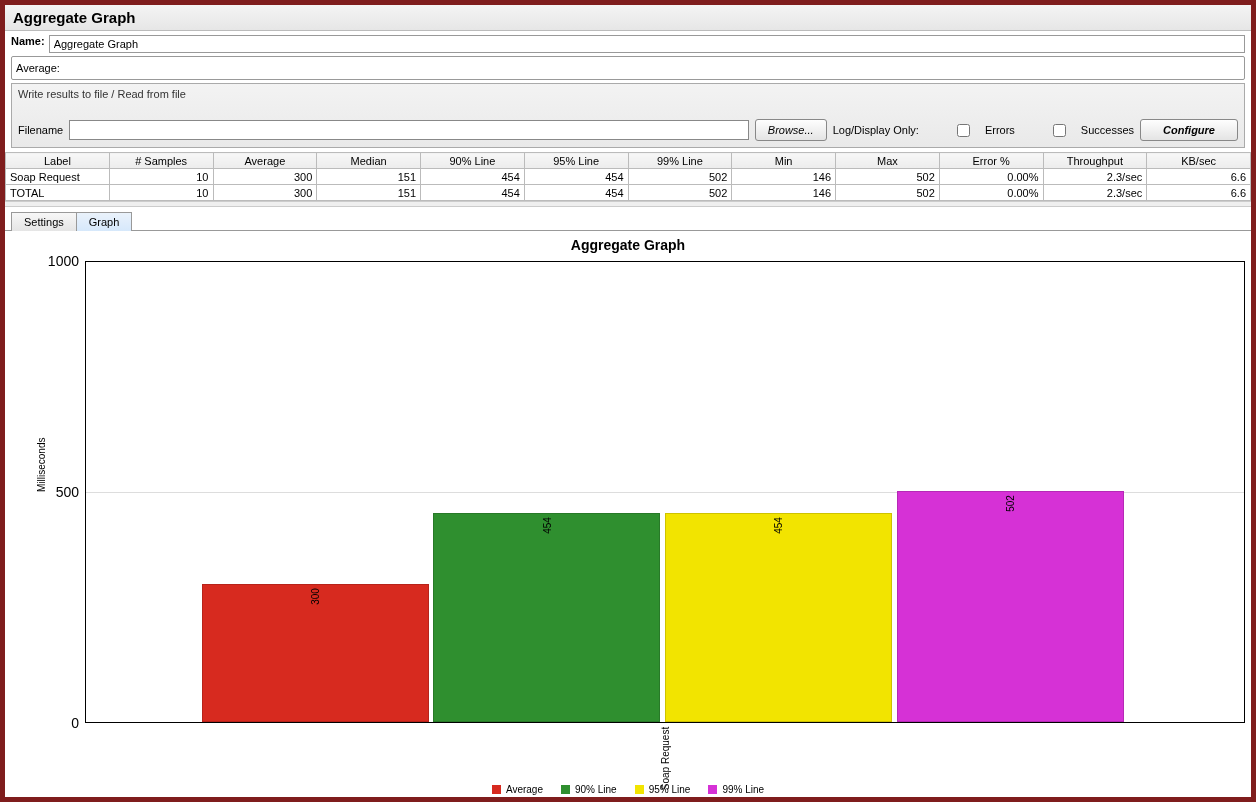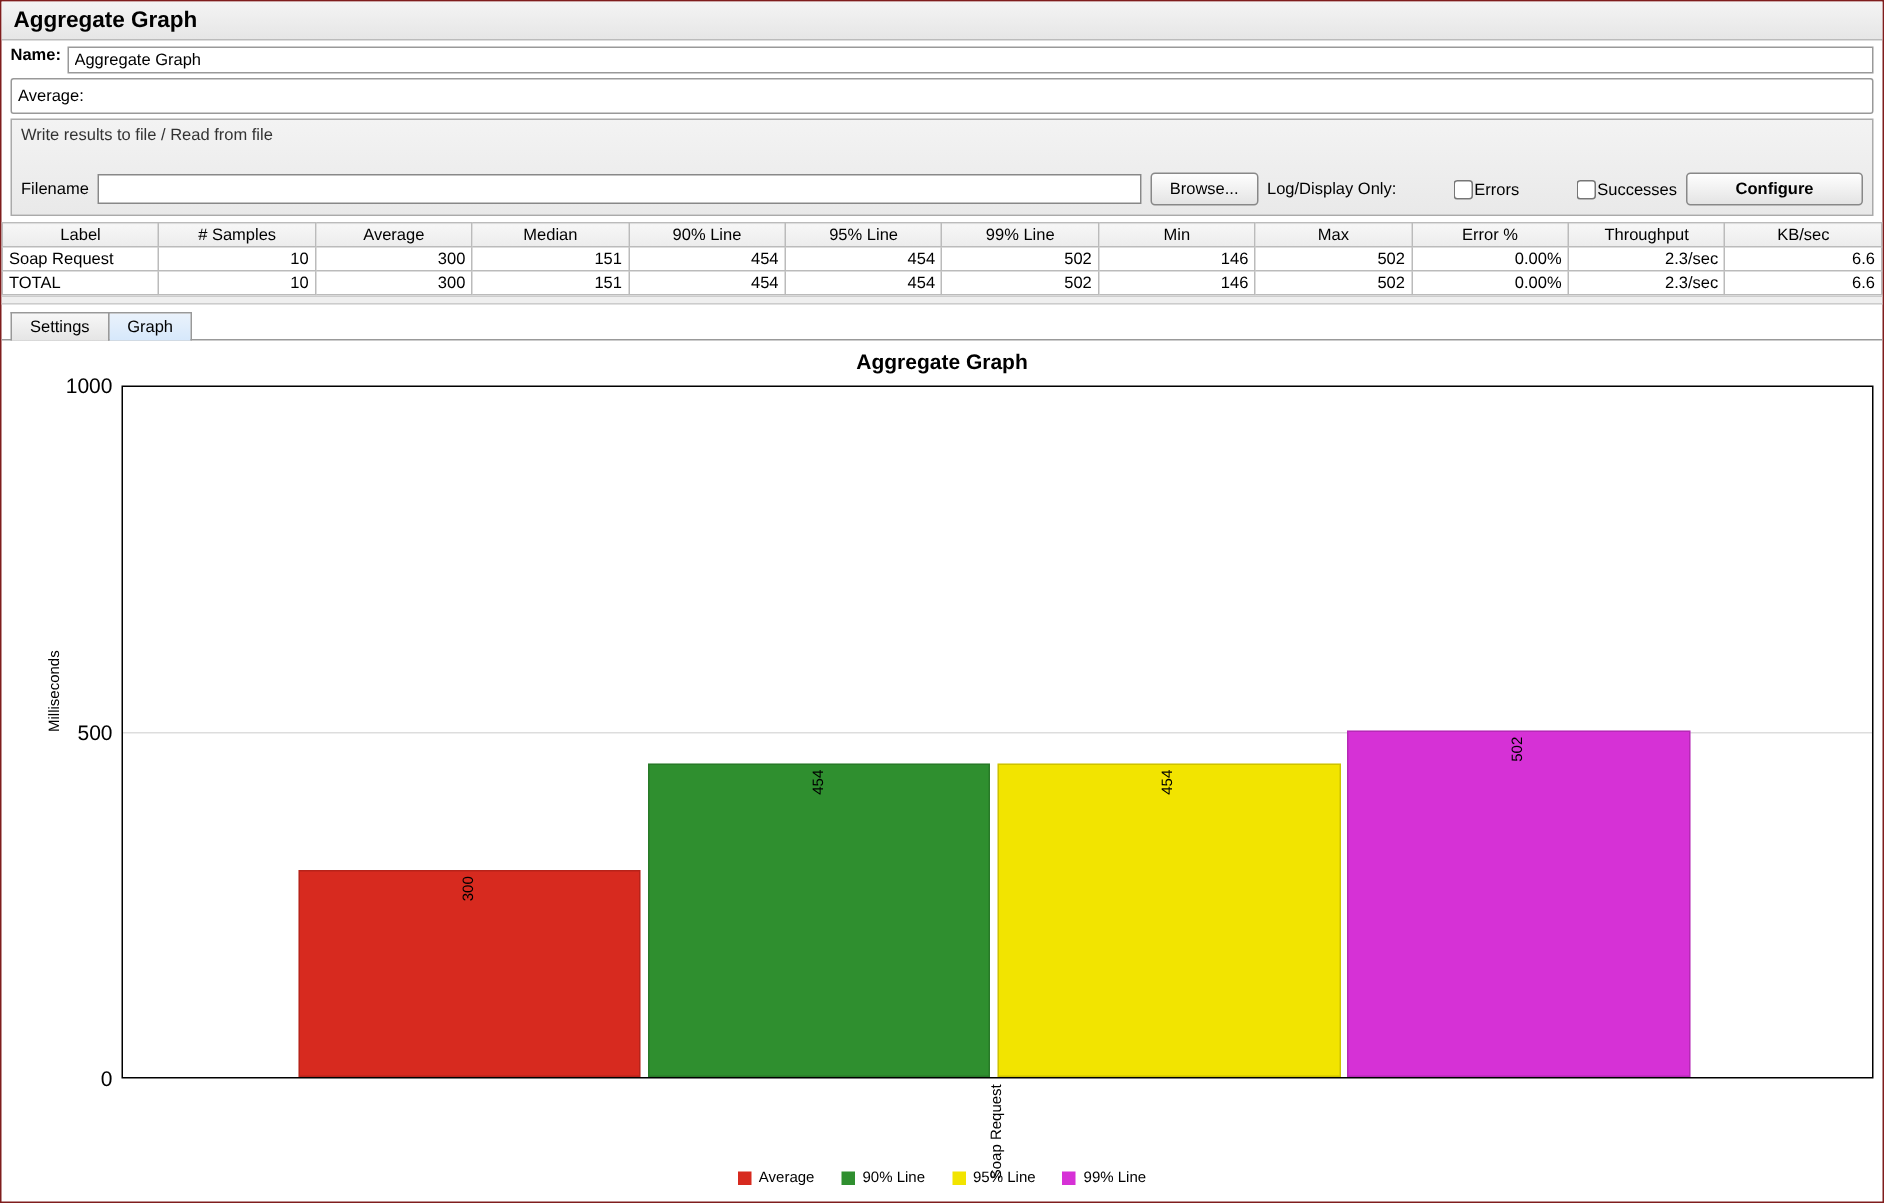--- a/index.html
+++ b/index.html
@@ -1,36 +1,36 @@
 <!DOCTYPE html>
 <html><head>
 <meta charset="utf-8">
 <style>
   * { box-sizing: border-box; margin: 0; padding: 0; }
   html, body { font-family: "Lucida Grande", Arial, sans-serif; font-size: 11px; color: #000; background: #fff; }
-  .outer { width: 1256px; height: 802px; border: 1px solid #7f1d1d; position: relative; overflow: hidden; }
+  .outer { width: 1256px; height: 802px; border: 5px solid #7f1d1d; position: relative; overflow: hidden; }
 
   .header-bar { background: linear-gradient(#f4f4f4,#e6e6e6); border-bottom:1px solid #bbb; padding:4px 8px; }
   .header-bar h1 { font-size:15px; font-weight:bold; }
 
   .form-section { padding:4px 6px 0 6px; }
   .form-row { display:flex; margin-bottom:3px; }
   .form-row label { font-weight:bold; margin-right:4px; white-space:nowrap; }
   .text-input { flex:1; height:18px; border:1px solid #999; padding:1px 4px; font-size:11px; background:#fff; }
   .comments-row { border:1px solid #999; border-radius:2px; padding:2px 4px; display:flex; align-items:center; }
 
   .file-panel { margin:3px 6px 4px 6px; border:1px solid #aaa; background: linear-gradient(#f3f3f3,#e9e9e9); padding:4px 6px 6px 6px; }
   .file-panel .legend { font-size:11px; color:#333; margin-bottom:4px; }
   .file-row { display:flex; align-items:center; gap:6px;margin-top:19px; }
   .file-row label { font-weight:normal; }
   .file-input { flex:1; height:20px; border:1px solid #888; background:#fff; padding:2px 4px; }
-  .btn { height:22px; padding:2px 12px; font-size:11px; background:linear-gradient(#fefefe,#e4e4e4); border:1px solid #888; border-radius:3px; cursor:pointer; }
-  .btn-primary { padding:3px 32px; font-weight:bold; }
+  .btn { height:22px; padding:2px 12px; font-size:11px; background:linear-gradient(#fefefe,#e4e4e4); border:1px solid #888; border-radius:3px; cursor:pointer;font-style:italic; }
+  .btn-primary { padding:3px 22px; font-weight:bold; }
   .spacer-text { font-weight:normal; }
-  .check { display:inline-flex; align-items:flex-end; gap:1px;padding-left:32px; }
+  .check { display:inline-flex; align-items:center; gap:15px;padding-left:32px; }
   .check input { width:13px; height:13px; }
 
   table.stats { width: calc(100% - 0px); border-collapse: collapse; margin: 0 0 0 0; table-layout: fixed; padding-left: 12px; }
   table.stats th, table.stats td { border:1px solid #bbb; padding:1px 4px; font-weight:normal; height:16px; overflow:hidden; white-space:nowrap; }
   table.stats th { background: linear-gradient(#f7f7f7,#ececec); text-align:center; }
   table.stats td.left { text-align:left; }
   table.stats td { text-align:right; }
   .stats-strip { height:6px; background:#efefef; border-top:1px solid #ccc; border-bottom:1px solid #ccc; }
 
   .tabs { display:flex; margin-top:4px; padding-left:6px; border-bottom:1px solid #999; }

